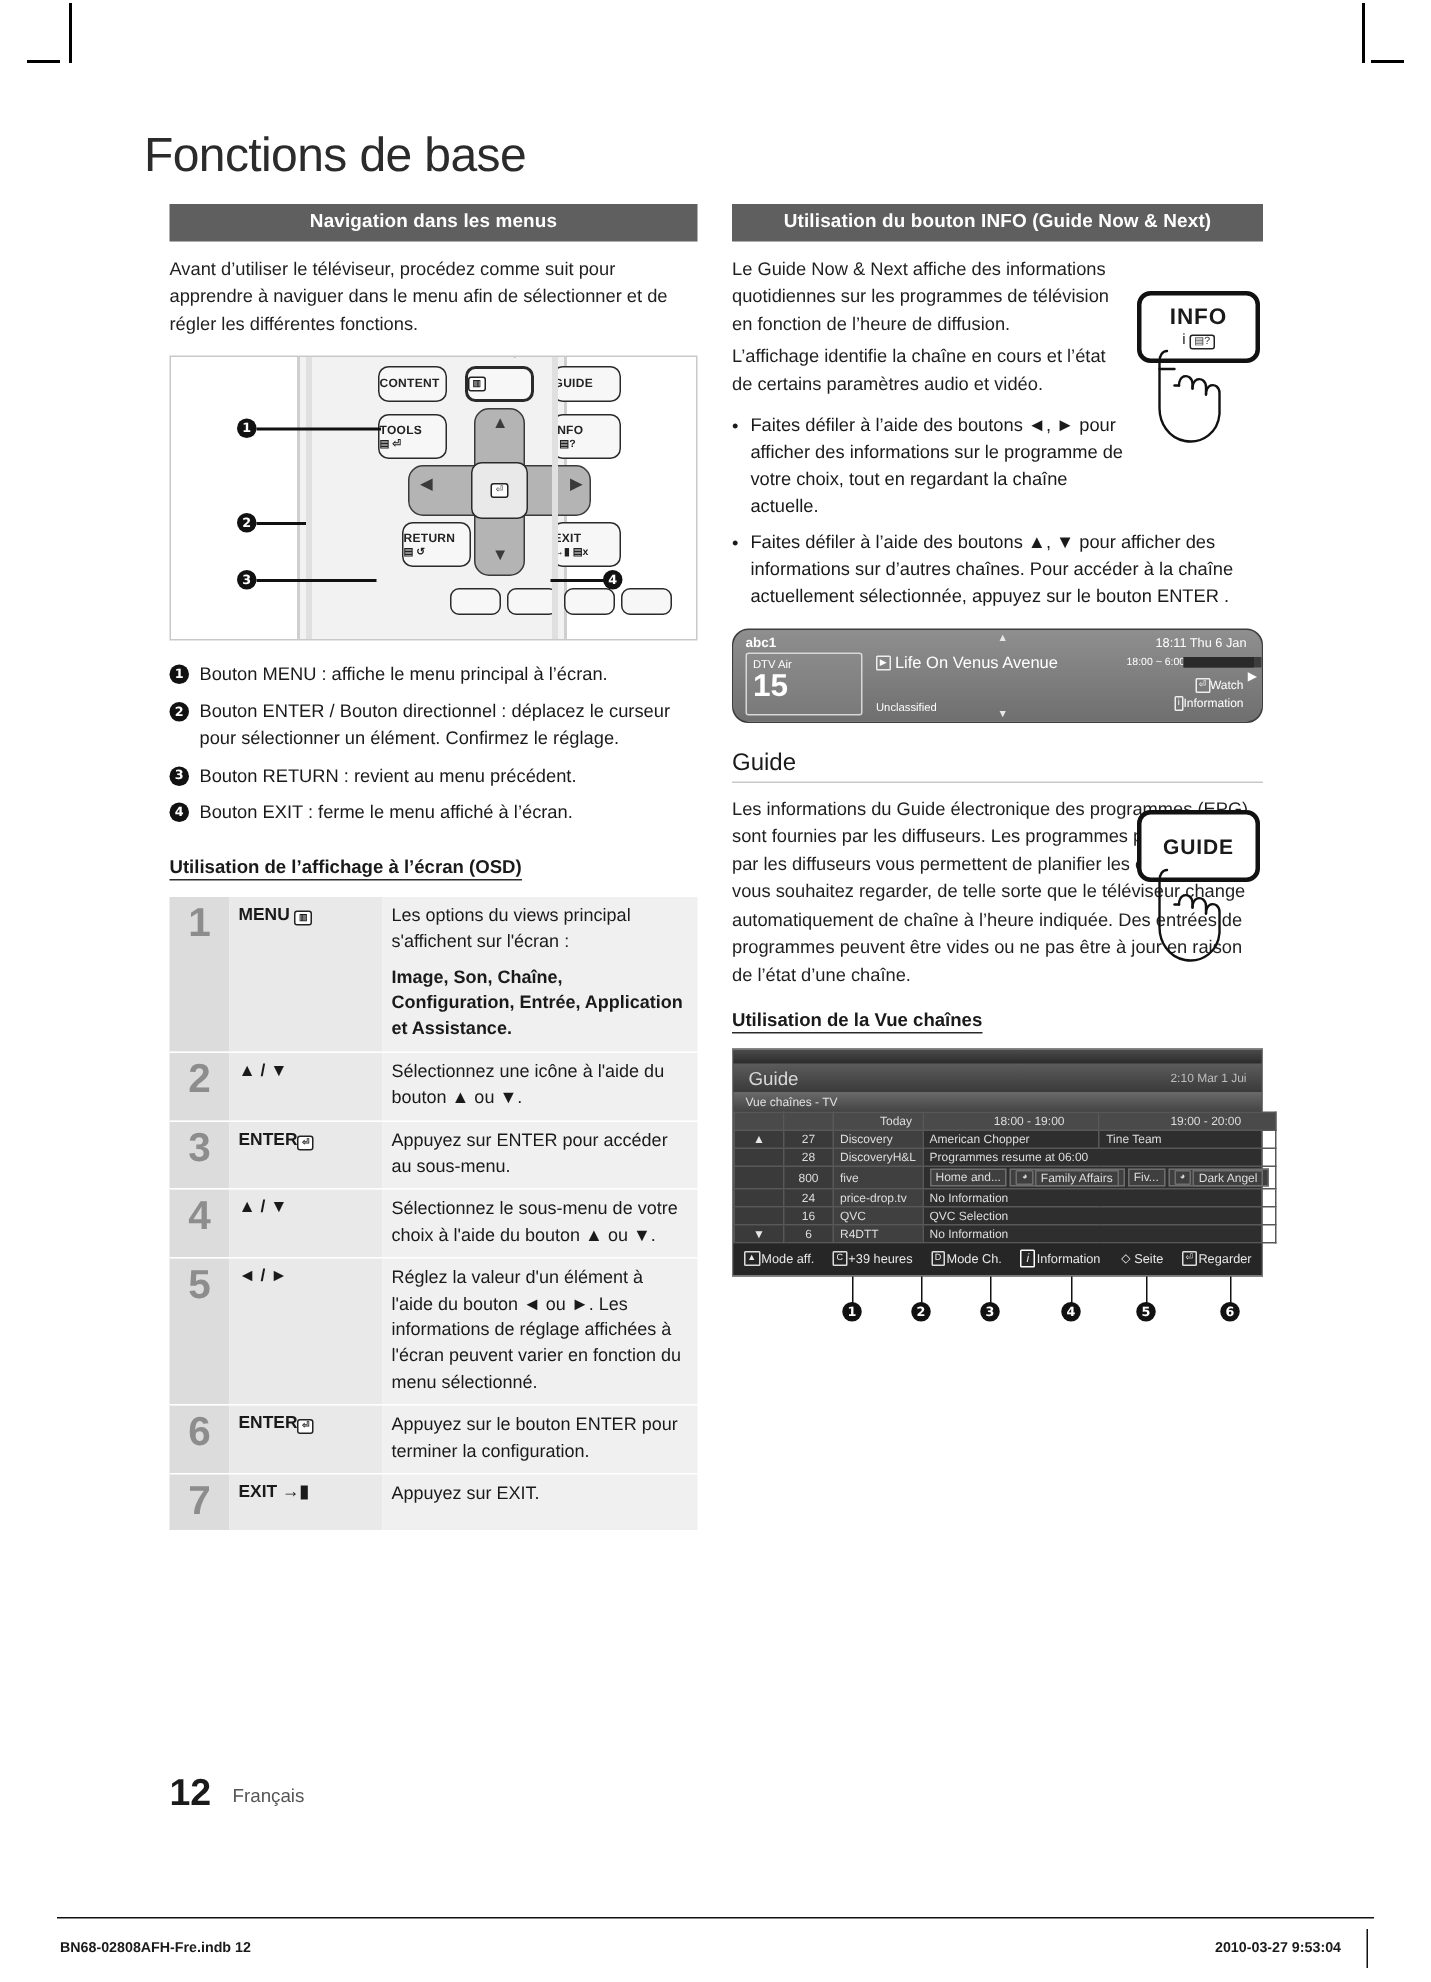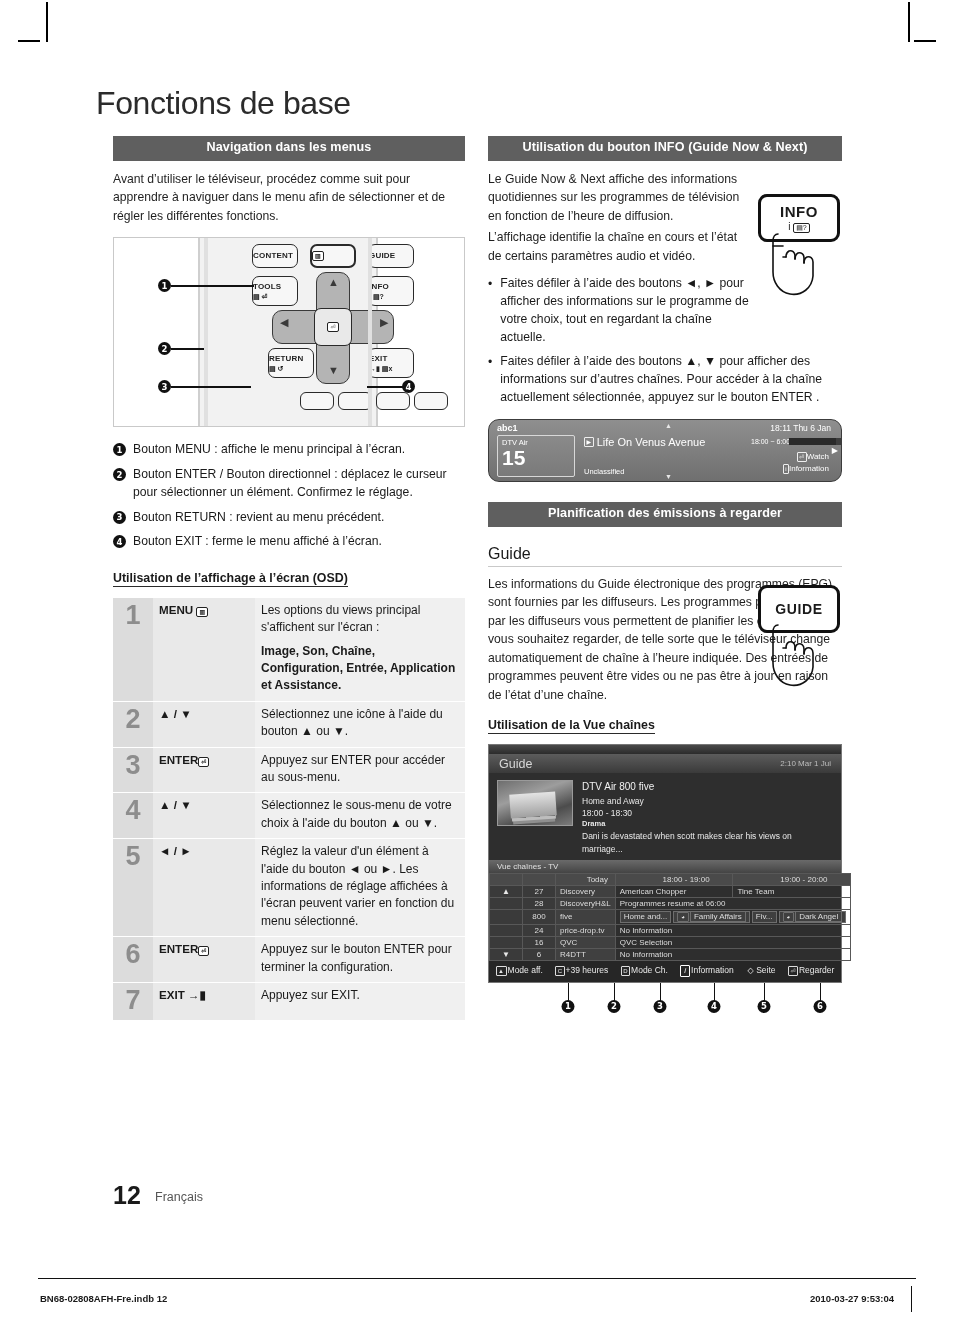--- a/index.html
+++ b/index.html
@@ -445,21 +445,20 @@
       <div class="rng">18:00 ~ 6:00</div>
       <div class="bar">
           <i></i>
         </div>
       <div class="a1"><span class="badge">⏎</span><span>Watch</span></div>
       <div class="a2"><span class="badge">i</span><span>Information</span></div>
       <div style="position:absolute; right:3px; top:26px; font-size:8px;">▶</div>
     </div>
 
     
-    <div class="sec-bar" style="margin-top:20px;">Planification des émissions à regarder</div>
 
     <div class="guide-h">Guide</div>
     <div class="guide-rule"></div>
 
     <div style="position:relative;">
       <div class="info-btn" style="top:10px;">
         <div class="btn-cap">
           <span class="t" style="font-size:14px;">GUIDE</span>
         </div>
         <svg class="finger" width="78" height="78" viewBox="0 0 78 78">
@@ -475,30 +474,20 @@
     </div>
 
     <div class="sub-h" style="margin-top:14px;">Utilisation de la Vue chaînes</div>
 
     
     <div class="gosd">
       <div class="topbar"></div>
       <div class="hdr">
         <span class="gt">Guide</span>
         <span class="gd">2:10 Mar 1 Jui</span>
-      </div>
-      <div class="preview">
-        <div class="thumb"></div>
-        <div class="pinfo">
-          <div class="l1">DTV Air 800 five</div>
-          <div>Home and Away</div>
-          <div>18:00 - 18:30</div>
-          <div class="l4">Drama</div>
-          <div>Dani is devastated when scott makes clear his views on marriage...</div>
-        </div>
       </div>
       <div class="tvbar">Vue chaînes - TV</div>
 
       <table class="gtable">
         <tbody>
             <tr class="head">
           <td class="arrow"></td>
           <td class="cn"></td>
           <td class="cname">Today</td>
           <td>18:00 - 19:00</td>

